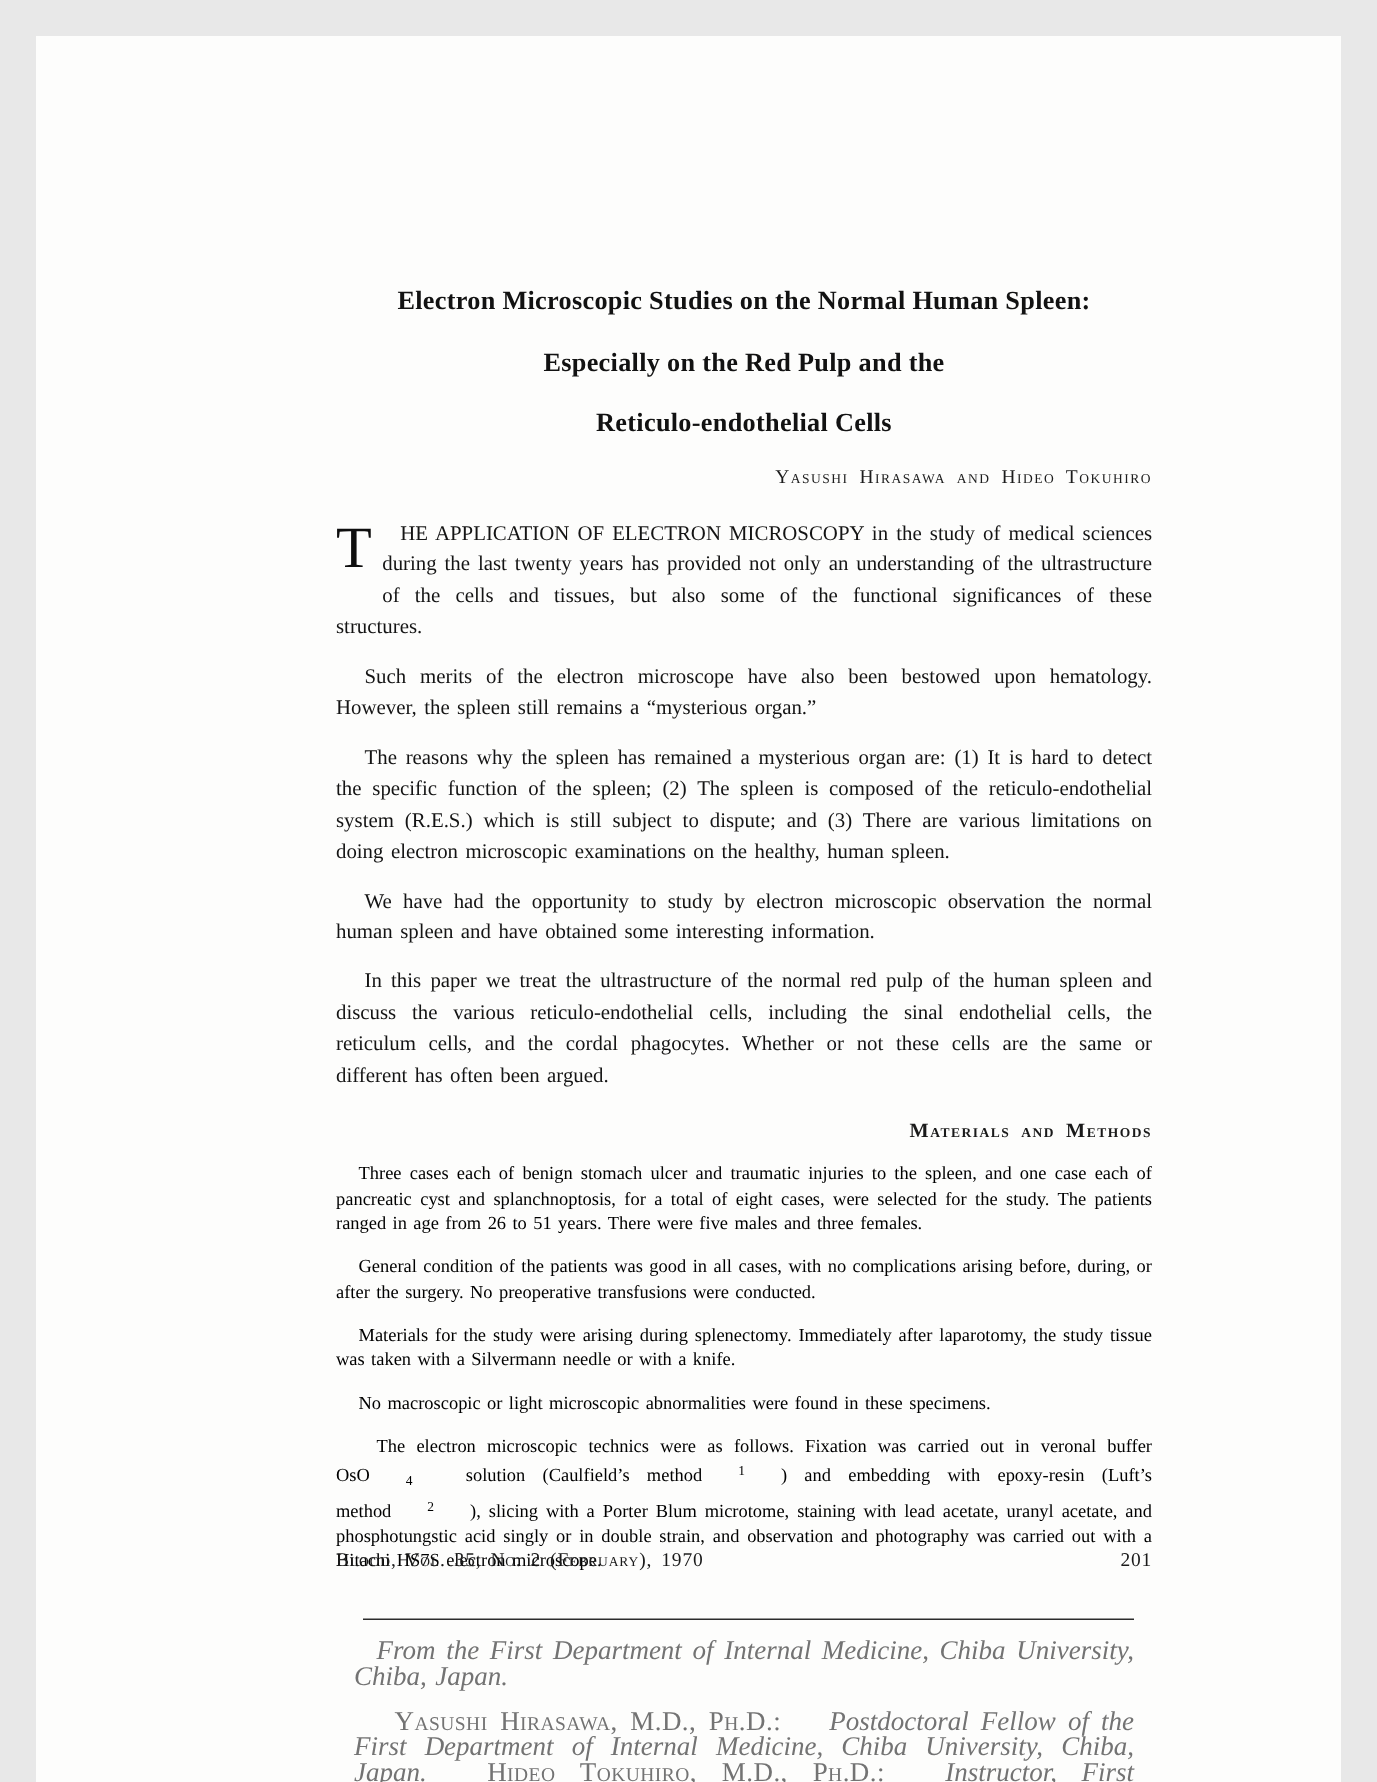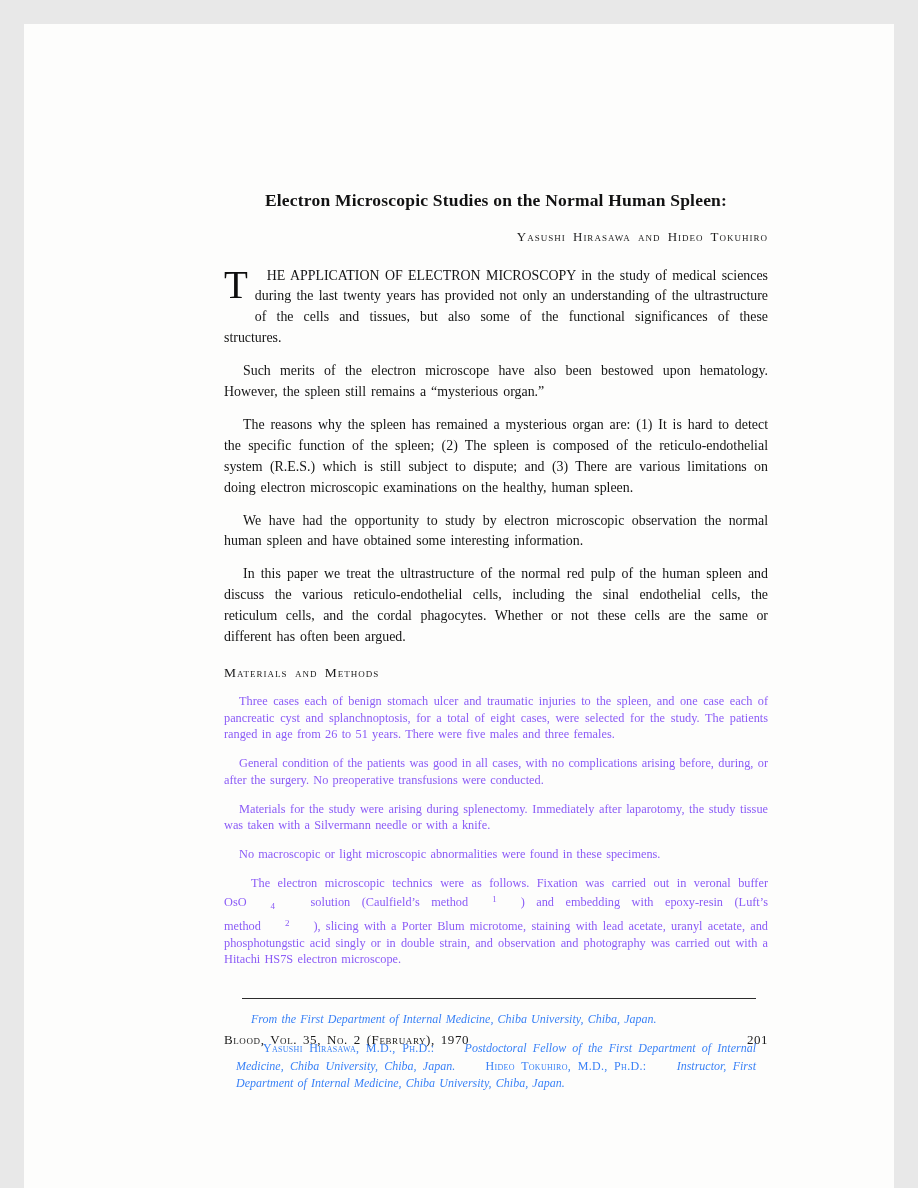--- a/index.html
+++ b/index.html
@@ -57,53 +57,53 @@
     line-height: 34px;
     height: 40px;
     margin: 2px 7px 0 0;
     font-weight: 500;
     color: #0e0e0e;
   }
   
   .section-heading {
     margin-top: 17px;
     margin-bottom: 7px;
-    text-align: left;
+    text-align: right;
     font-variant: small-caps;
-    font-weight: 400;
+    font-weight: 700;
     font-size: 13.5px;
     letter-spacing: 1px;
     word-spacing: 3px;
     color: #1a1a1a;
   }
   
   .small-para {
     font-size: 12.3px;
     line-height: 16.7px;
     text-align: justify;
     text-indent: 15px;
-    color: #8b5cf6;
+    color: #000000;
     word-spacing: 1.2px;
   }
   .small-para sub { font-size: 9px; vertical-align: -3px; }
   .small-para sup { font-size: 9px; vertical-align: 4px; }
   
   .footnote { margin-top: 30px; }
   .fn-rule {
     border-top: 1.6px solid #2c2c2c;
     margin-left: 18px;
     margin-bottom: 8px;
   }
   .fn-line {
     font-style: italic;
-    font-size: 12px;
+    font-size: 18px;
     line-height: 17.2px;
     text-align: justify;
     text-indent: 15px;
-    color: #3b82f6;
+    color: #737373;
     word-spacing: 1.2px;
   }
   .fn-name {
     font-style: normal;
     font-variant: small-caps;
     letter-spacing: 0.3px;
   }
   
   .footer {
     position: absolute;
@@ -124,20 +124,22 @@
   .pagenum { letter-spacing: 0.5px; }
 </style>
 </head>
 <body>
 
 <div class="page">
   <main class="content">
 
     <h1 class="title">
       <span class="title-line">Electron Microscopic Studies on the Normal Human Spleen:</span>
+      <span class="title-line">Especially on the Red Pulp and the</span>
+      <span class="title-line">Reticulo-endothelial Cells</span>
     </h1>
 
     <div class="authors">Yasushi Hirasawa and Hideo Tokuhiro</div>
 
     <p class="body-para first">
       <span class="dropcap">T</span><span>HE APPLICATION OF ELECTRON MICROSCOPY in the study of medical sciences during the last twenty years has provided not only an understanding of the ultrastructure of the cells and tissues, but also some of the functional significances of these structures.</span>
     </p>
     <p class="body-para indent">Such merits of the electron microscope have also been bestowed upon hematology. However, the spleen still remains a “mysterious organ.”</p>
     <p class="body-para indent">The reasons why the spleen has remained a mysterious organ are: (1) It is hard to detect the specific function of the spleen; (2) The spleen is composed of the reticulo-endothelial system (R.E.S.) which is still subject to dispute; and (3) There are various limitations on doing electron microscopic examinations on the healthy, human spleen.</p>
     <p class="body-para indent">We have had the opportunity to study by electron microscopic observation the normal human spleen and have obtained some interesting information.</p>

